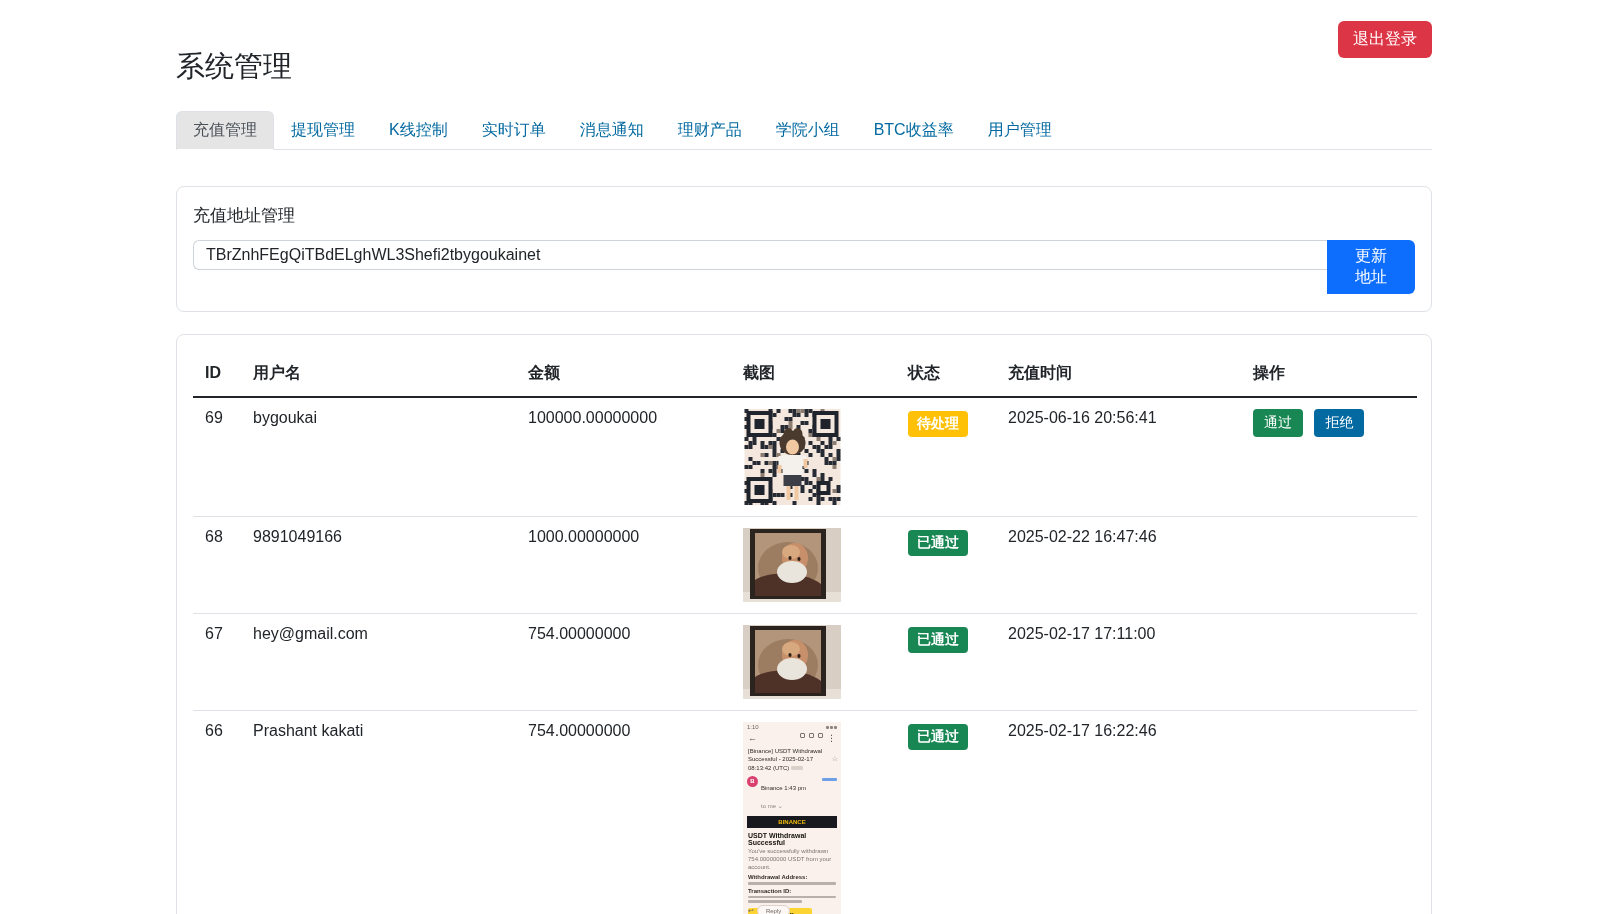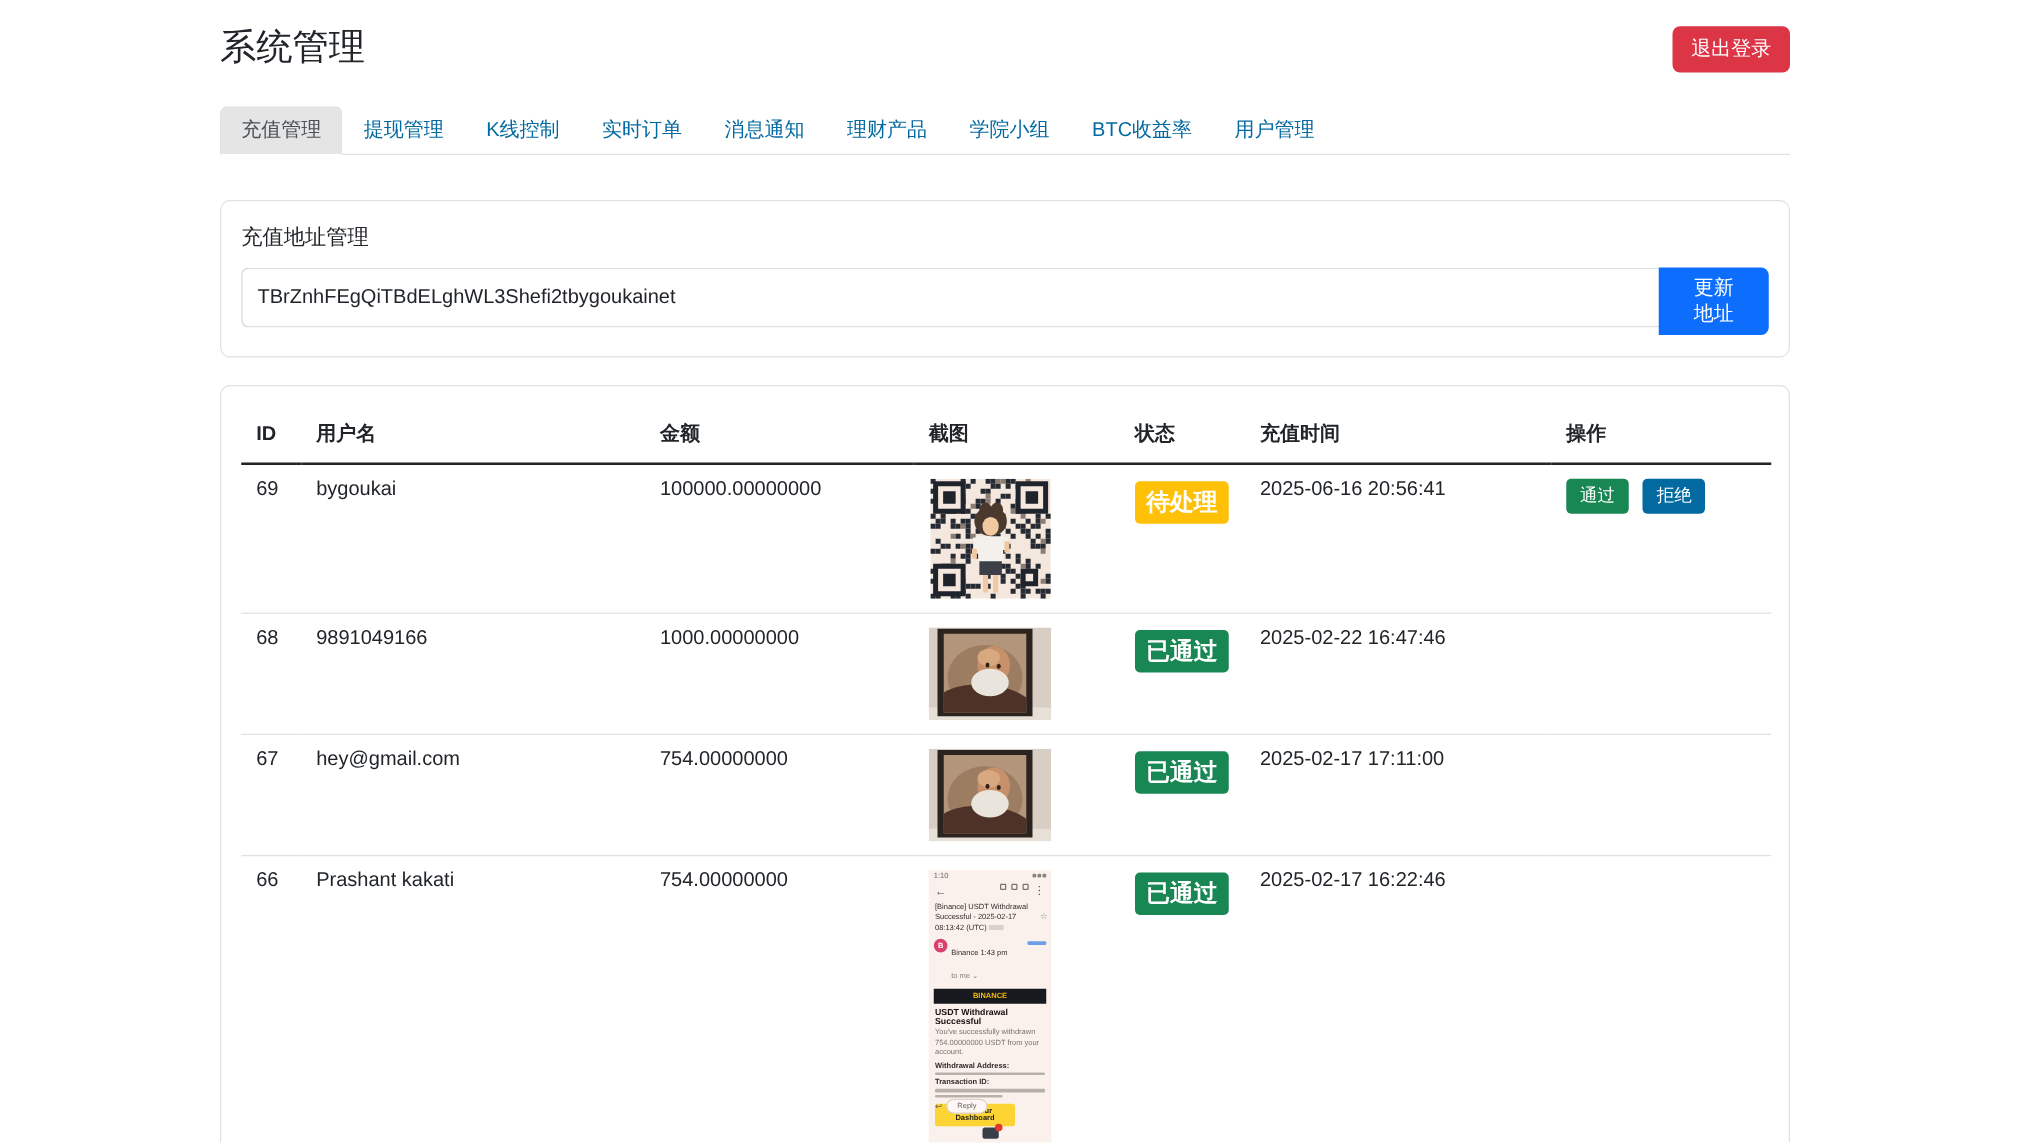--- a/index.html
+++ b/index.html
@@ -2,46 +2,46 @@
 <html><head>
 <meta charset="utf-8">
 <style>
   * { box-sizing: border-box; margin: 0; padding: 0; }
   html,body { width:1619px; height:914px; overflow:hidden; background:#fff; }
   body { font-family:"Liberation Sans","DejaVu Sans",sans-serif; color:#212529; }
   .container { width:1256px; margin-left:176px; }
 
   
   .topbar { display:flex; justify-content:space-between; align-items:flex-start; padding-top:21px; }
-  .page-title { font-size:29px; font-weight:500; line-height:1.2; }
+  .page-title { font-size:29px; font-weight:500; line-height:1.2;margin-top:28px; }
   .btn-logout { background:#dc3545; color:#fff; border:none; border-radius:6px;
     padding:8px 15px; font-size:16px; cursor:pointer; font-family:inherit; }
 
   
   .tabs { display:flex; border-bottom:1px solid #dee2e6; margin-top:27px; }
   .tab { padding:8px 16px; font-size:16px; color:#0369a1; cursor:pointer; text-decoration:none;
     border:1px solid transparent; border-top-left-radius:6px; border-top-right-radius:6px; margin-bottom:-1px; }
   .tab.active { color:#495057; background:#e5e5e5; border-color:#dee2e6 #dee2e6 #fff; }
 
   
   .card { background:#fff; border:1px solid #dee2e6; border-radius:8px; }
   .card-address { margin-top:36px; padding:17px 16px; }
   .card-address-title { font-size:17px; margin-bottom:13px; }
   .input-group { display:flex; width:100%; }
-  .address-input { flex:1; height:48px; border:1px solid #ced4da; border-right:none;
+  .address-input { flex:1; height:30px; border:1px solid #ced4da; border-right:none;
     border-radius:6px 0 0 6px; padding:6px 12px; font-size:16px; color:#212529; font-family:inherit; }
   .btn-update { background:#0d6efd; color:#fff; border:none; border-radius:0 6px 6px 0;
     padding:6px 27px; font-size:16px; width:88px; cursor:pointer; font-family:inherit; }
 
   .card-table { margin-top:22px; padding:16px; min-height:640px; }
   table { width:100%; border-collapse:collapse; table-layout:fixed; }
   th { text-align:left; font-size:16px; font-weight:700; padding:12px; border-bottom:2px solid #212529; }
   td { text-align:left; font-size:16px; padding:11px 12px; border-bottom:1px solid #dee2e6; vertical-align:top; }
 
-  .badge { display:inline-block; color:#fff; font-size:19px; font-weight:700;
+  .badge { display:inline-block; color:#fff; font-size:14px; font-weight:700;
     padding:4px 9px; border-radius:4px; margin-top:2px; }
   .badge.pending  { background:#ffc107; }
   .badge.approved { background:#198754; }
 
   .btn-action { color:#fff; border:none; border-radius:4px; padding:5px 11px;
     font-size:14px; cursor:pointer; font-family:inherit; }
   .btn-approve { background:#198754; }
   .btn-reject  { background:#0369a1; margin-left:7px; }
 
   .thumb { display:block; line-height:0; cursor:pointer; }

